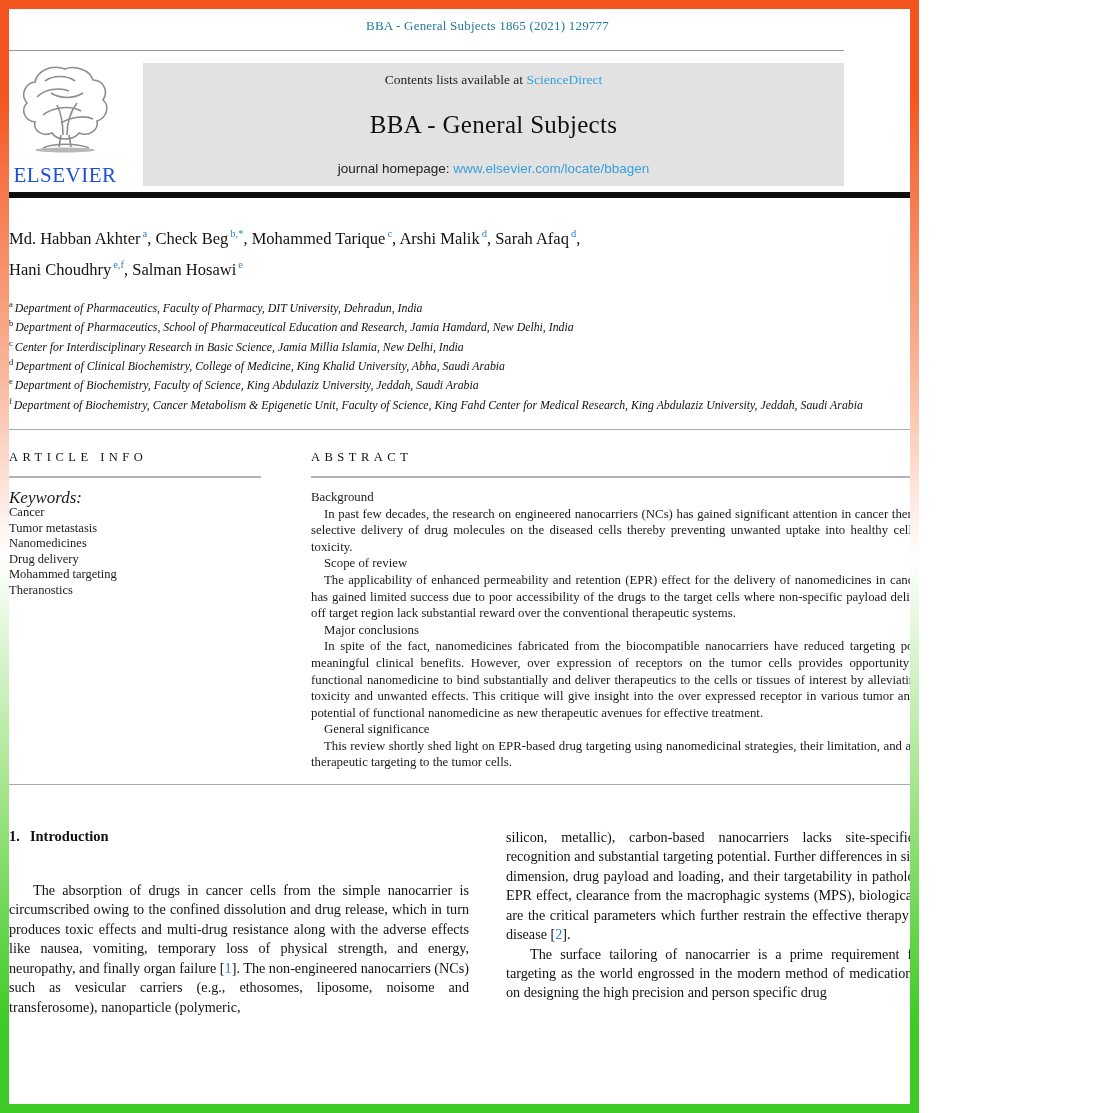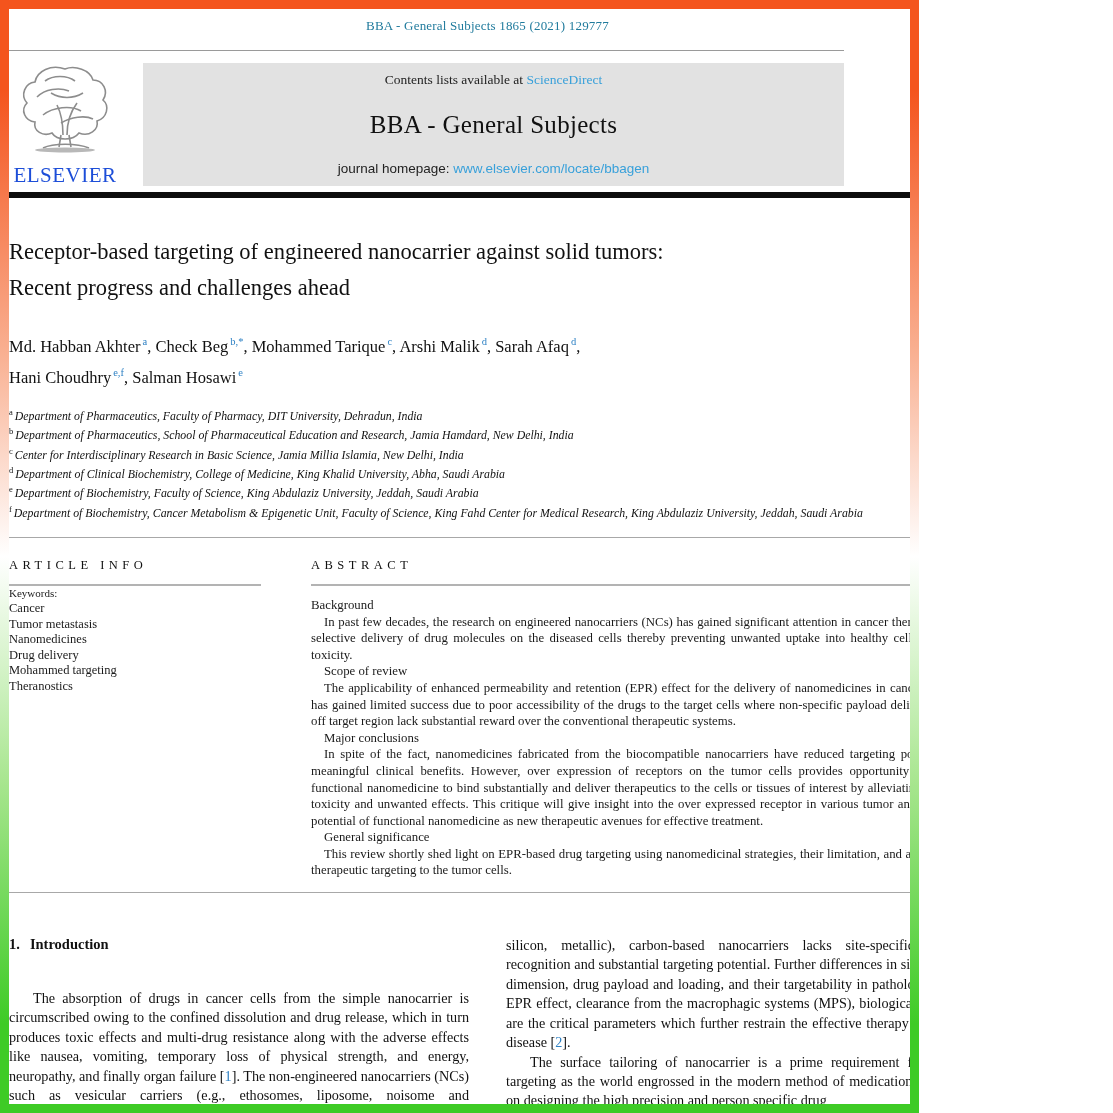--- a/index.html
+++ b/index.html
@@ -61,21 +61,21 @@
 
   .rule-full { width:957px; height:1px; background:#a8a8a8; }
   .rule1 { margin-top:16px; }
 
   
   .cols { display:flex; margin-top:20px; }
   .col-info { width:252px; flex:none; }
   .col-abs { margin-left:50px; flex:1; }
   .sec-head { font-size:12.5px; letter-spacing:4.5px; color:#111; }
   .sec-rule { height:2px; background:#b3b3b3; margin-top:11px; }
-  .kw-label { font-size:11px; line-height:15.5px; }
+  .kw-label { margin-top:12px; font-style:italic; font-size:17px; line-height:15.5px; }
   .kw { font-size:12.5px; line-height:15.5px; }
   .abs-body { margin-top:11px; }
   .abs-label { font-size:12.8px; line-height:16.6px; }
   .abs-label.ind { padding-left:13px; }
   .abs-para { font-size:12.8px; line-height:16.6px; text-align:justify; text-indent:13px; }
 
   .rule2 { margin-top:13px; }
 
   
   .intro { display:flex; margin-top:43px; }
@@ -116,24 +116,20 @@
 
         <div class="banner">
           <div class="contents-line"><span>Contents lists available at </span><span class="link">ScienceDirect</span></div>
           <div class="journal-title">BBA - General Subjects</div>
           <div class="homepage-line"><span>journal homepage: </span><span class="link">www.elsevier.com/locate/bbagen</span></div>
         </div>
       </div>
 
       <div class="blackbar"></div>
 
-      <div class="title">
-        <div>Receptor-based targeting of engineered nanocarrier against solid tumors:</div>
-        <div>Recent progress and challenges ahead</div>
-      </div>
 
       <div class="authors" id="authors">
           <div class="author-line"><span>Md. Habban Akhter</span><sup class="bsup">a</sup><span>, </span><span>Check Beg</span><sup class="bsup">b,*</sup><span>, </span><span>Mohammed Tarique</span><sup class="bsup">c</sup><span>, </span><span>Arshi Malik</span><sup class="bsup">d</sup><span>, </span><span>Sarah Afaq</span><sup class="bsup">d</sup><span>,</span></div>
           <div class="author-line"><span>Hani Choudhry</span><sup class="bsup">e,f</sup><span>, </span><span>Salman Hosawi</span><sup class="bsup">e</sup><span></span></div>
         </div>
 
       <div class="affils" id="affils">
           <div class="affil"><sup>a</sup><i>Department of Pharmaceutics, Faculty of Pharmacy, DIT University, Dehradun, India</i></div>
           <div class="affil"><sup>b</sup><i>Department of Pharmaceutics, School of Pharmaceutical Education and Research, Jamia Hamdard, New Delhi, India</i></div>
           <div class="affil"><sup>c</sup><i>Center for Interdisciplinary Research in Basic Science, Jamia Millia Islamia, New Delhi, India</i></div>

